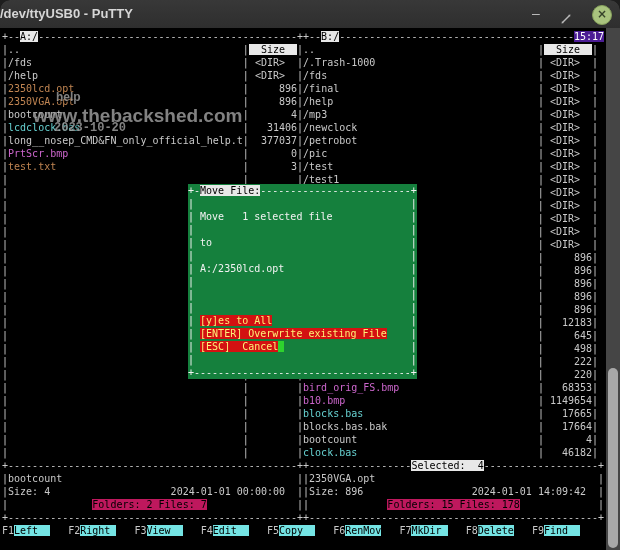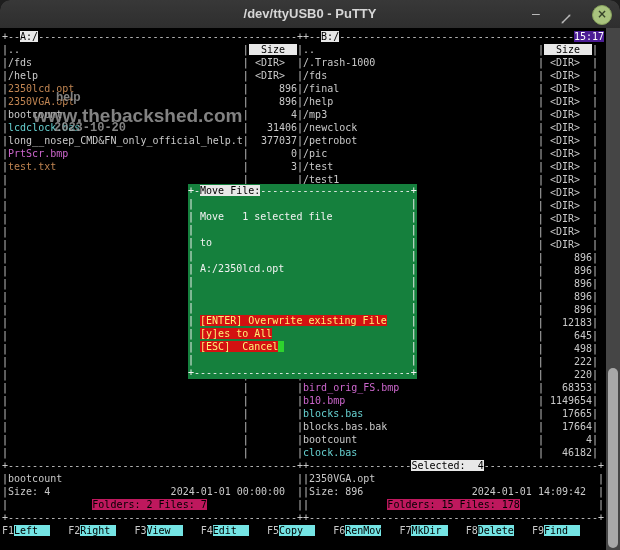--- a/index.html
+++ b/index.html
@@ -1,21 +1,21 @@
 <!DOCTYPE html>
 <html><head>
 <meta charset="utf-8">
 <style>
   html,body{margin:0;padding:0;background:#1e1e1e;}
   .window{position:relative;width:620px;height:550px;background:#000;
           border-radius:10px 10px 0 0;overflow:hidden;}
   
   .titlebar{position:absolute;left:0;top:0;width:620px;height:28px;
             background:linear-gradient(#383838,#2e2e2e);border-bottom:1px solid #222;}
-  .title{color:#d6d6d6;font:bold 13px/28px "Liberation Sans",sans-serif;text-align:center;}
+  .title{color:#d6d6d6;font:bold 13px/28px "Liberation Sans",sans-serif;}
   .tb-btn{position:absolute;top:0;height:28px;width:24px;color:#b9b9b9;
           font:14px/26px "Liberation Sans",sans-serif;text-align:center;cursor:default;}
   .btn-min{right:72px;}
   .btn-max{right:42px;padding-top:7px;box-sizing:border-box;}
   .btn-close{right:8px;top:5px;width:18px;height:18px;border-radius:50%;
              background:#a9c37e;border:1px solid #86a15c;color:#37432a;
              font:bold 12px/17px "DejaVu Sans",sans-serif;text-align:center;}
   
   .terminal{position:absolute;left:0;top:28px;width:606px;height:522px;
             background:#000;padding:2px 0 0 2px;box-sizing:border-box;overflow:hidden;}
@@ -112,22 +112,22 @@
         <pre class="trow"><span class="c-b">+-</span><span class="c-dinv">Move File:</span><span class="c-b">-------------------------+</span></pre>
         <pre class="trow"><span class="c-b">|</span><span class="c-t">                                    </span><span class="c-b">|</span></pre>
         <pre class="trow"><span class="c-b">|</span><span class="c-t"> Move   1 selected file             </span><span class="c-b">|</span></pre>
         <pre class="trow"><span class="c-b">|</span><span class="c-t">                                    </span><span class="c-b">|</span></pre>
         <pre class="trow"><span class="c-b">|</span><span class="c-t"> to                                 </span><span class="c-b">|</span></pre>
         <pre class="trow"><span class="c-b">|</span><span class="c-t">                                    </span><span class="c-b">|</span></pre>
         <pre class="trow"><span class="c-b">|</span><span class="c-t"> A:/2350lcd.opt                     </span><span class="c-b">|</span></pre>
         <pre class="trow"><span class="c-b">|</span><span class="c-t">                                    </span><span class="c-b">|</span></pre>
         <pre class="trow"><span class="c-b">|</span><span class="c-t">                                    </span><span class="c-b">|</span></pre>
         <pre class="trow"><span class="c-b">|</span><span class="c-t">                                    </span><span class="c-b">|</span></pre>
+        <pre class="trow"><span class="c-b">|</span><span class="c-t"> </span><span class="c-red">[y]es to All</span><span class="c-t">                       </span><span class="c-b">|</span></pre>
         <pre class="trow"><span class="c-b">|</span><span class="c-t"> </span><span class="c-red">[ENTER] Overwrite existing File</span><span class="c-t">    </span><span class="c-b">|</span></pre>
-        <pre class="trow"><span class="c-b">|</span><span class="c-t"> </span><span class="c-red">[y]es to All</span><span class="c-t">                       </span><span class="c-b">|</span></pre>
         <pre class="trow"><span class="c-b">|</span><span class="c-t"> </span><span class="c-red">[ESC]  Cancel</span><span class="c-grn"> </span><span class="c-t">                     </span><span class="c-b">|</span></pre>
         <pre class="trow"><span class="c-b">|</span><span class="c-t">                                    </span><span class="c-b">|</span></pre>
         <pre class="trow"><span class="c-b">+------------------------------------+</span></pre>
       </div>
   </div>
 
   <span class="wm wm1">help</span>
   <span class="wm wm2">www.thebackshed.com</span>
   <span class="wm wm3">2023-10-20</span>
 

